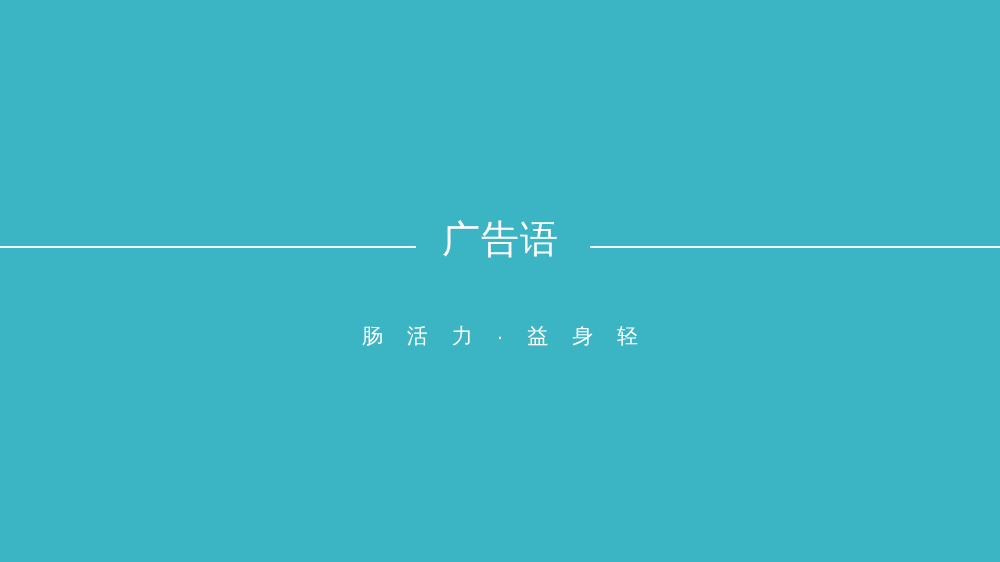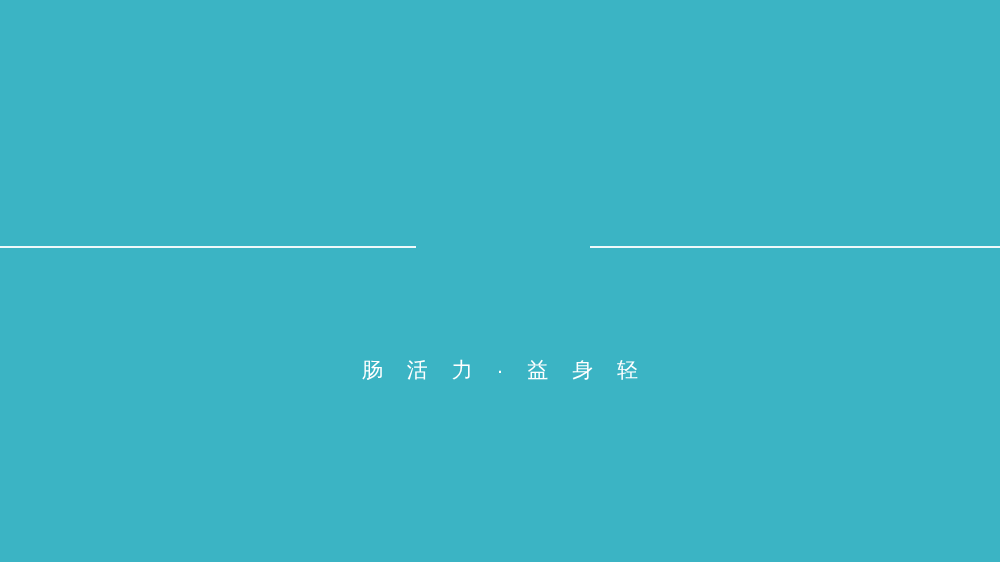--- a/index.html
+++ b/index.html
@@ -64,21 +64,20 @@
   }
 
   
   .subtitle-wrap {
     position: absolute;
     left: 0;
     top: 322px;
     width: 1000px;
     text-align: center;
     line-height: 1;
-    margin-top: 34px;
   }
   .subtitle {
     display: inline-block;
     color: #ffffff;
     font-size: 21px;
     font-weight: 300;
     letter-spacing: 9px;
     text-indent: 9px;
     line-height: 1.3;
     white-space: nowrap;
@@ -87,18 +86,21 @@
 </head>
 <body>
 
 <div class="slide">
 
   <div class="rule-band">
     <div class="rule rule-left"></div>
     <div class="rule rule-right"></div>
   </div>
 
+  <div class="title-wrap">
+    <span class="title">广告语</span>
+  </div>
 
   <div class="subtitle-wrap">
     <span class="subtitle">肠 活 力 · 益 身 轻</span>
   </div>
 
 </div>
 
 </body></html>

